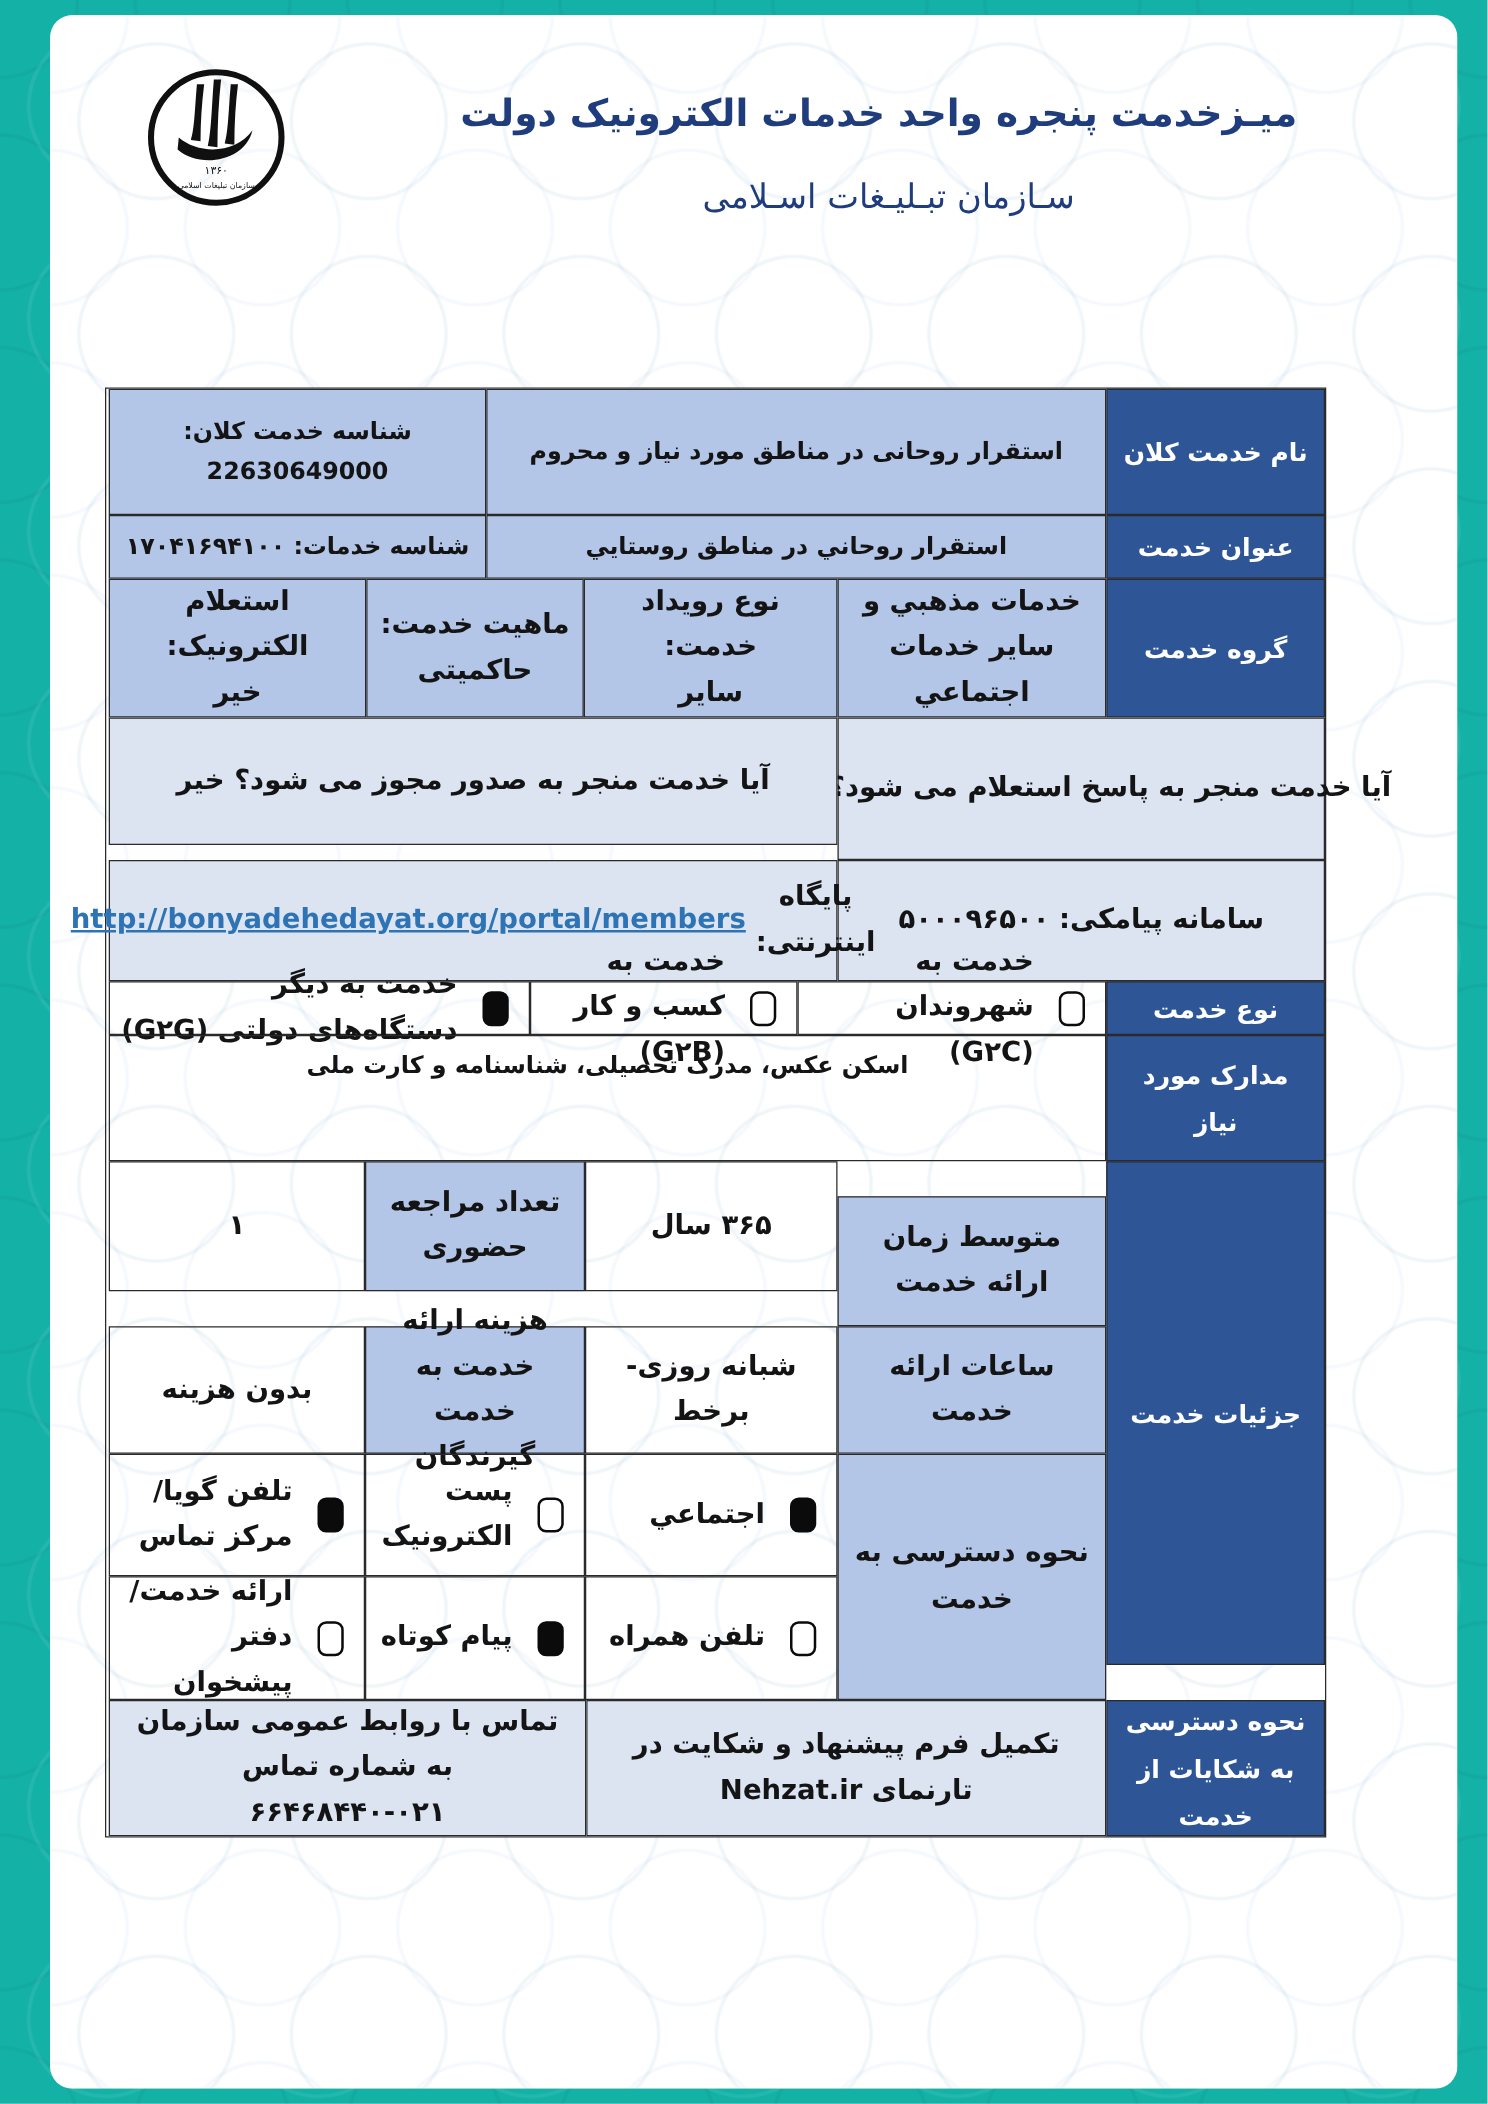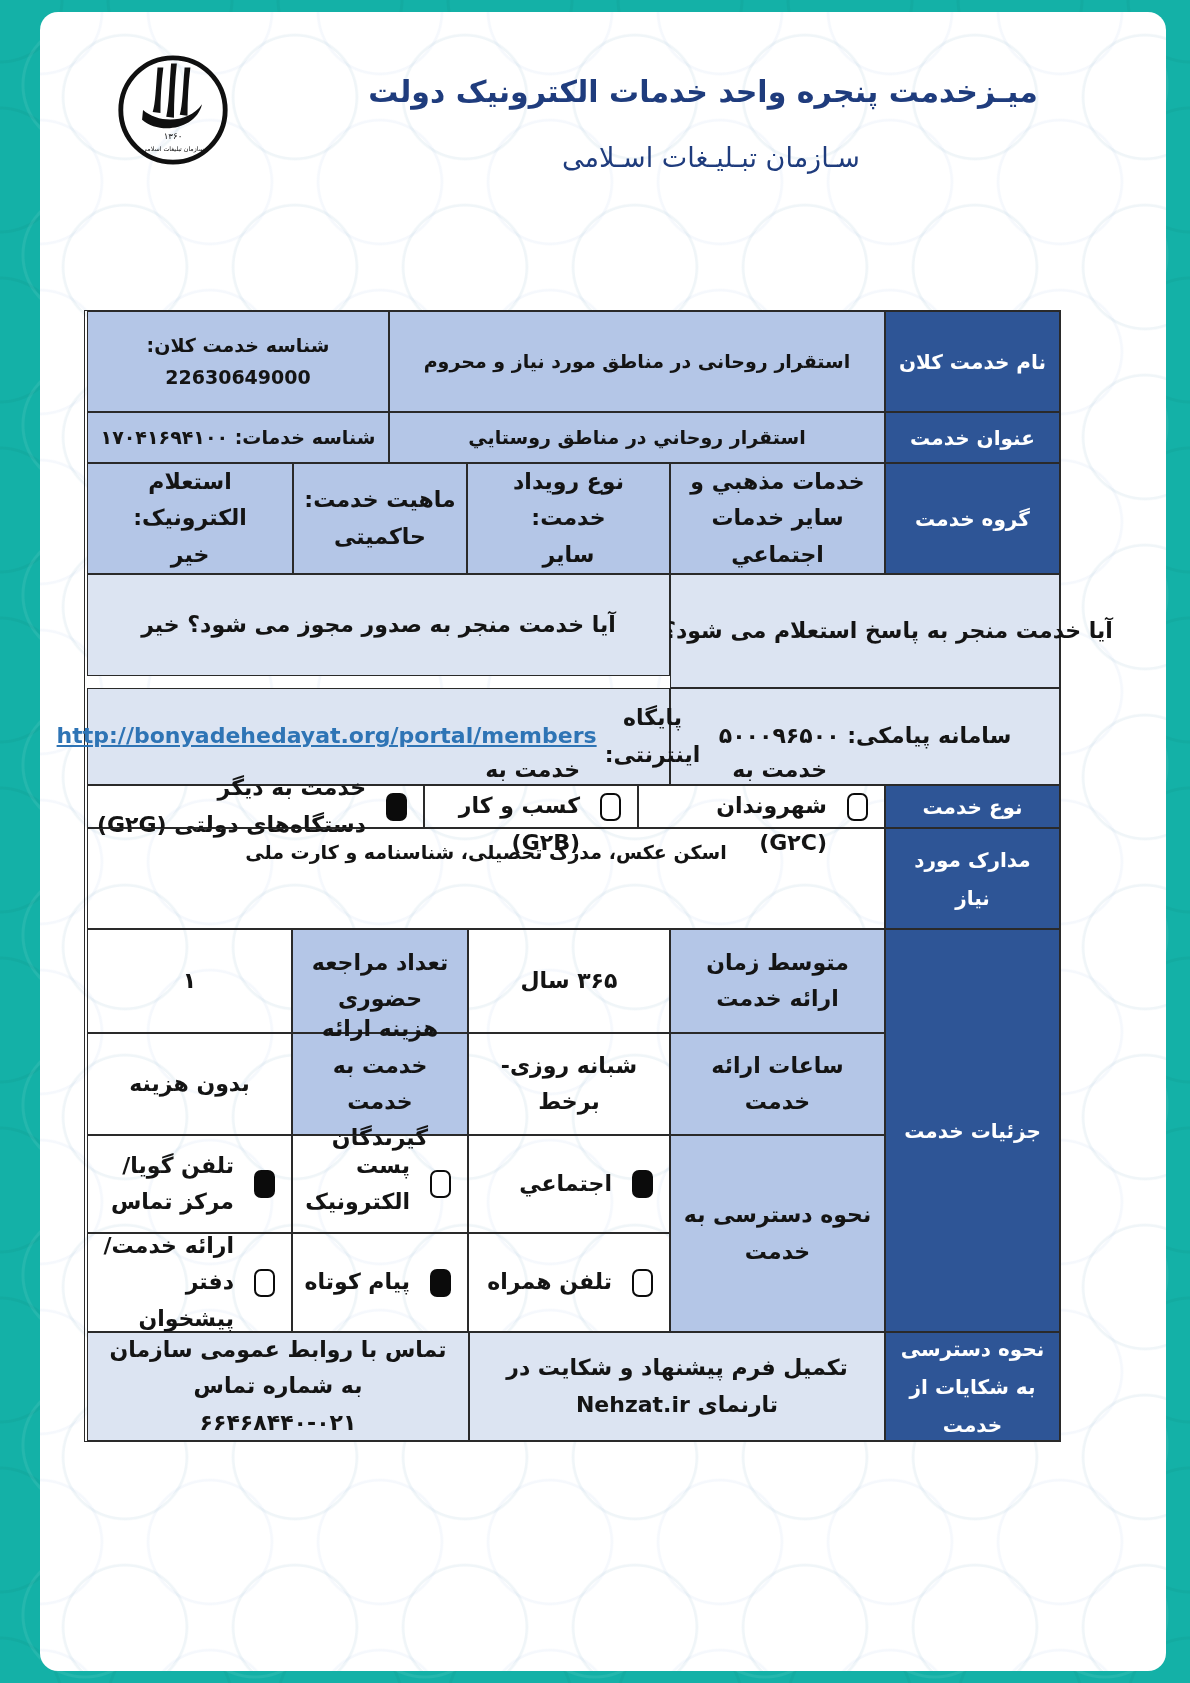--- a/index.html
+++ b/index.html
@@ -133,21 +133,21 @@
     <div class="trow">
       <div class="cell hd" style="width:175px;height:101px;">مدارک مورد نیاز</div>
       <div class="cell wh top-align" style="width:798px;height:101px;">اسکن عکس، مدرک تحصیلی، شناسنامه و کارت ملی</div>
     </div>
 
     <div class="details-wrap">
       <div class="cell hd" style="width:175px;height:403px;">جزئیات خدمت</div>
       <div class="details-col" style="width:798px;">
 
         <div class="trow">
-          <div class="cell lb small" style="width:215px;height:104px;">متوسط زمان ارائه خدمت</div>
+          <div class="cell lb small" style="width:215px;height:104px;margin-top:28px;">متوسط زمان ارائه خدمت</div>
           <div class="cell wh small" style="width:202px;height:104px;">۳۶۵ سال</div>
           <div class="cell lb small" style="width:176px;height:104px;">تعداد مراجعه حضوری</div>
           <div class="cell wh small" style="width:205px;height:104px;">۱</div>
         </div>
 
         <div class="trow">
           <div class="cell lb small" style="width:215px;height:102px;">ساعات ارائه خدمت</div>
           <div class="cell wh small" style="width:202px;height:102px;">شبانه روزی- برخط</div>
           <div class="cell lb small" style="width:176px;height:102px;">هزینه ارائه خدمت به خدمت گیرندگان</div>
           <div class="cell wh small" style="width:205px;height:102px;">بدون هزینه</div>

